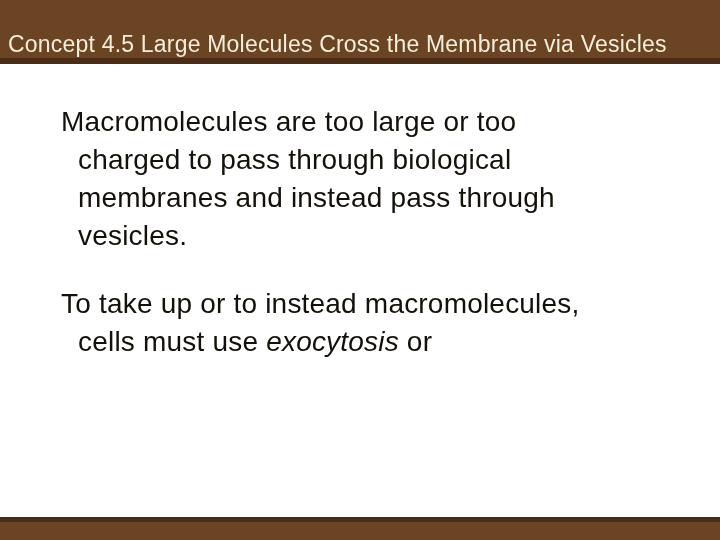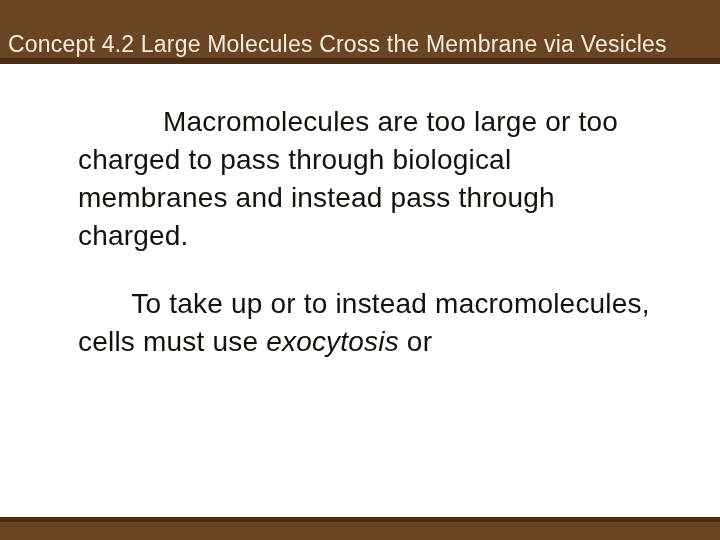--- a/index.html
+++ b/index.html
@@ -44,21 +44,21 @@
     position: absolute;
     top: 103px; left: 0;
     width: 720px;
     color: var(--body-text, #14100a);
     font-size: 28px;
     line-height: 38px;
     letter-spacing: 0.2px;
   }
   .para { margin: 0 0 30px 0; }
   .line { white-space: nowrap; }
-  .line.first { margin-left: 61px; text-align: center; }
+  .line.first { margin-left: 61px; }
   .line.cont  { margin-left: 78px; }
   .line em { font-style: italic; }
   .footer-bar {
     position: absolute;
     left: 0; bottom: 0;
     width: 720px;
     height: 23px;
     background: var(--header-bg, #6b4423);
   }
   .footer-rule {
@@ -67,30 +67,30 @@
     width: 720px;
     height: 5px;
     background: var(--rule, #4a2d14);
   }
 </style>
 </head>
 <body>
 
 <div class="slide">
   <div class="header-bar">
-    <span class="slide-title">Concept 4.2 Large Molecules Cross the Membrane via Vesicles</span>
+    <span class="slide-title">Concept 4.5 Large Molecules Cross the Membrane via Vesicles</span>
   </div>
   <div class="header-rule"></div>
 
   <div class="slide-body" id="slide-body">
       <div class="para">
         <div class="line first"><span>Macromolecules are too large or too</span></div>
         <div class="line cont"><span>charged to pass through biological</span></div>
         <div class="line cont"><span>membranes and instead pass through</span></div>
-        <div class="line cont"><span>charged.</span></div>
+        <div class="line cont"><span>vesicles.</span></div>
       </div>
       <div class="para">
         <div class="line first"><span>To take up or to instead macromolecules,</span></div>
         <div class="line cont"><span>cells must use </span><em>exocytosis</em><span> or</span></div>
       </div>
     </div>
 
   <div class="footer-bar">
     <div class="footer-rule"></div>
   </div>

